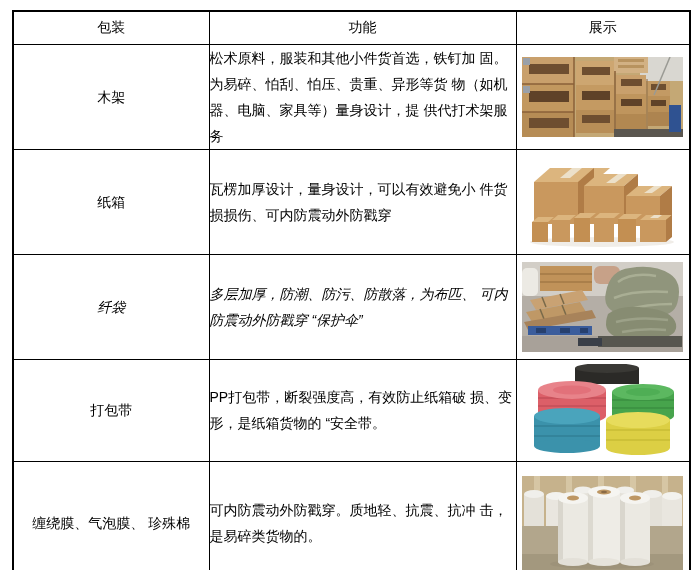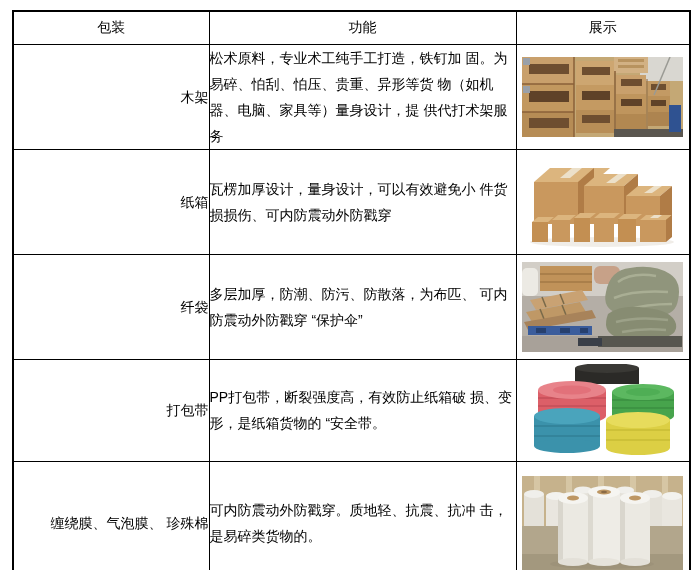--- a/index.html
+++ b/index.html
@@ -19,39 +19,39 @@
   }
   table.pkg th, table.pkg td {
     border: 1px solid #000;
     padding: 0;
     font-weight: normal;
     font-size: 14px;
   }
   tr.hdr { height: 33px; }
   tr.hdr th { text-align: center; vertical-align: middle; }
   td.c1 {
-    text-align: right;
+    text-align: center;
     vertical-align: middle;
     padding: 0 4px;
     line-height: 22px;
   }
   td.c2 {
     text-align: left;
     vertical-align: middle;
     padding: 0 6px 0 7px;
     line-height: 26px;
   }
   td.c3 {
     text-align: center;
     vertical-align: middle;
   }
   tbody tr { height: 104px; }
   tbody tr.r1 { height: 103px; }
   tbody tr.r2 { height: 105px; }
-  tbody tr.r3 { height: 105px; }
+  tbody tr.r3 { height: 105px; font-style: italic; }
   tbody tr.r4 { height: 102px; margin-left: 44px; }
   tbody tr.r5 { height: 124px; }
   .ph { display: inline-block; vertical-align: middle; }
 </style>
 </head>
 <body>
 
 <table class="pkg">
   <colgroup>
     <col style="width:196px">
@@ -62,21 +62,21 @@
     <tr class="hdr">
       <th>包装</th>
       <th>功能</th>
       <th>展示</th>
     </tr>
   </thead>
   <tbody>
 
     <tr class="r1">
       <td class="c1">木架</td>
-      <td class="c2">松术原料，专业术工纯手工打造，铁钉加 固。为易碎、怕刮、怕压、贵重、异形等货 物（如机器、电脑、家具等）量身设计，提 供代打术架服务</td>
+      <td class="c2">松术原料，服装和其他小件货首选，铁钉加 固。为易碎、怕刮、怕压、贵重、异形等货 物（如机器、电脑、家具等）量身设计，提 供代打术架服务</td>
       <td class="c3">
         <svg class="ph" width="161" height="80" viewBox="0 0 161 80">
           <rect width="161" height="80" fill="#c4a875"></rect>
           <rect x="118" y="0" width="43" height="24" fill="#d9d7d1"></rect>
           <rect x="92" y="0" width="34" height="16" fill="#d2b184"></rect>
           <rect x="96" y="2" width="26" height="3" fill="#b8935f"></rect>
           <rect x="96" y="8" width="26" height="3" fill="#b8935f"></rect>
 
           <rect x="0" y="0" width="52" height="27" fill="#c9a06c"></rect>
           <rect x="7" y="7" width="40" height="10" fill="#6e4e30"></rect>

